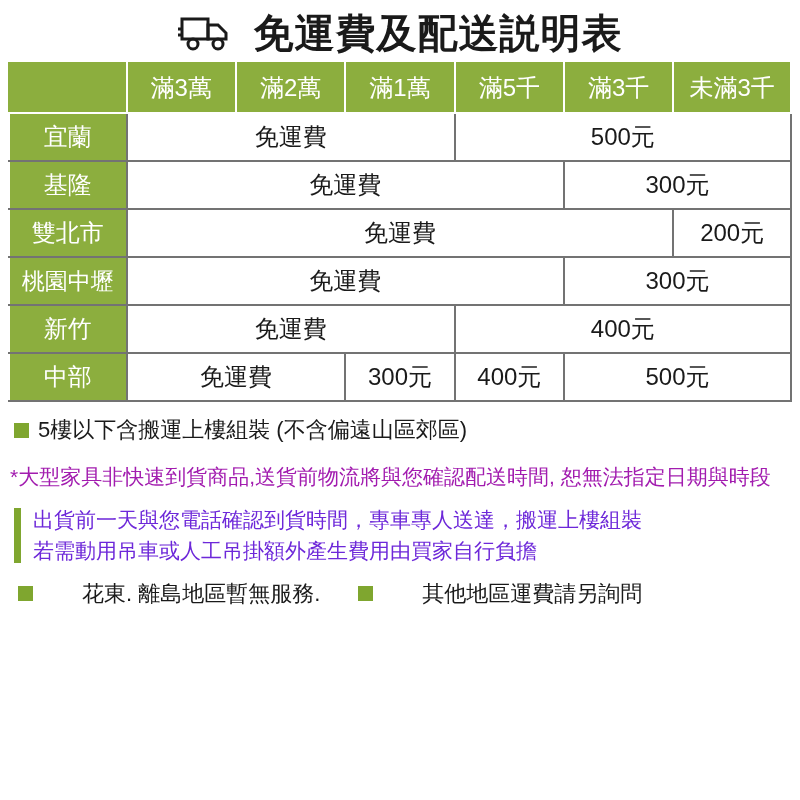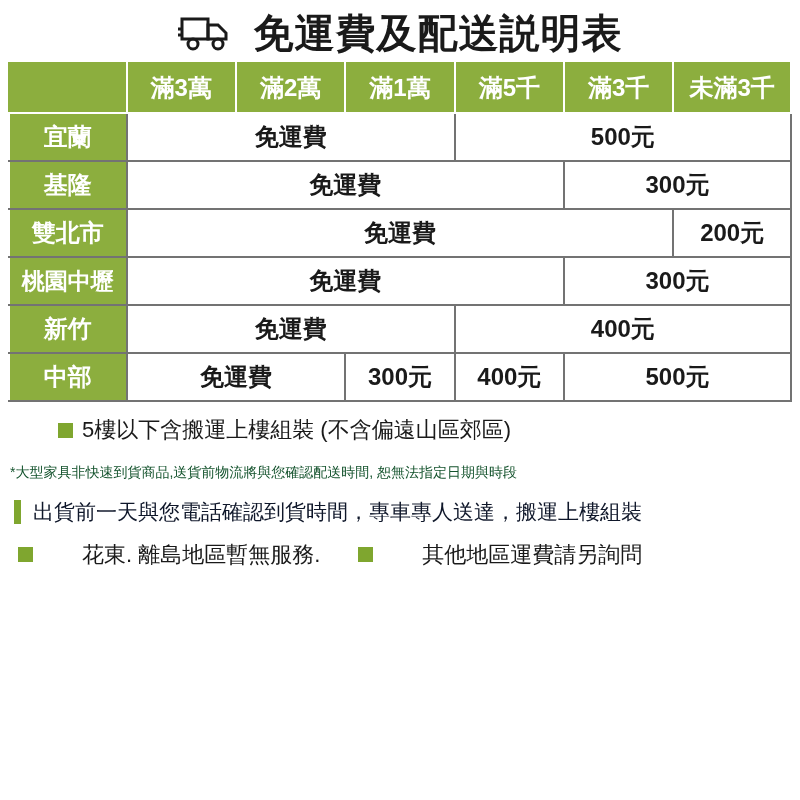--- a/index.html
+++ b/index.html
@@ -47,21 +47,21 @@
   table.fee {
     width: 784px;
     border-collapse: collapse;
     table-layout: fixed;
   }
   table.fee td, table.fee th {
     border: 2px solid #737373;
     text-align: center;
     vertical-align: middle;
     font-size: 24px;
-    font-weight: bold;
+    font-weight: normal;
     color: #1a1a1a;
     padding: 0;
     height: 46px;
     background: #ffffff;
   }
   table.fee thead th {
     background: #8cae3e;
     color: #ffffff;
     height: 48px;
     font-size: 24px;
@@ -85,21 +85,20 @@
     color: #222;
     border-radius: 13px;
   }
   td.free {
     color: #222;
   }
 
   
   .notes {
     padding: 10px 14px 0 14px;
-    margin-left: 44px;
   }
   .note-line {
     display: flex;
     align-items: center;
     gap: 9px;
     margin: 6px 0 10px 0;
   }
   .sq {
     width: 15px;
     height: 15px;
@@ -112,22 +111,22 @@
     color: #1a1a1a;
     line-height: 1.1;
   }
 
   
   .fine {
     padding: 12px 10px 0 10px;
   }
   .fine p {
     margin: 0 0 6px 0;
-    font-size: 14px;
-    color: #14532d;
+    font-size: 21px;
+    color: #a21caf;
     line-height: 1.25;
   }
 
   
   .barblock {
     display: flex;
     gap: 12px;
     padding: 12px 14px 0 14px;
     align-items: stretch;
   }
@@ -137,21 +136,21 @@
     flex: 0 0 auto;
   }
   .barblock .lines {
     display: flex;
     flex-direction: column;
     justify-content: center;
     gap: 6px;
   }
   .barblock .lines div {
     font-size: 21px;
-    color: #0f172a;
+    color: #6d28d9;
     line-height: 1.15;
   }
 
   
   .footer {
     display: flex;
     align-items: center;
     gap: 10px;
     padding: 16px 14px 0 18px;
   }
@@ -236,20 +235,21 @@
   </div>
 
 <div class="fine">
     <p>*大型家具非快速到貨商品,送貨前物流將與您確認配送時間, 恕無法指定日期與時段</p>
   </div>
 
 <div class="barblock">
   <div class="vbar"></div>
   <div class="lines">
     <div>出貨前一天與您電話確認到貨時間，專車專人送達，搬運上樓組裝</div>
+    <div>若需動用吊車或人工吊掛額外產生費用由買家自行負擔</div>
   </div>
 </div>
 
 <div class="footer">
   <span class="sq"></span>
   <span class="txt">花東. 離島地區暫無服務.</span>
   <span class="gap"></span>
   <span class="sq"></span>
   <span class="txt">其他地區運費請另詢問</span>
 </div>

